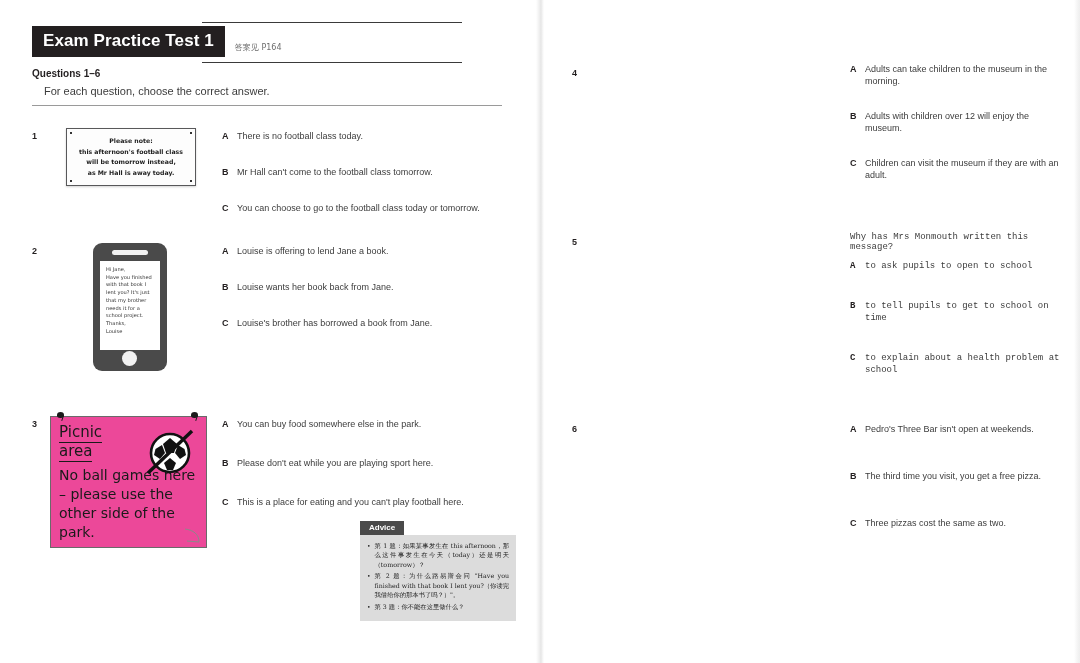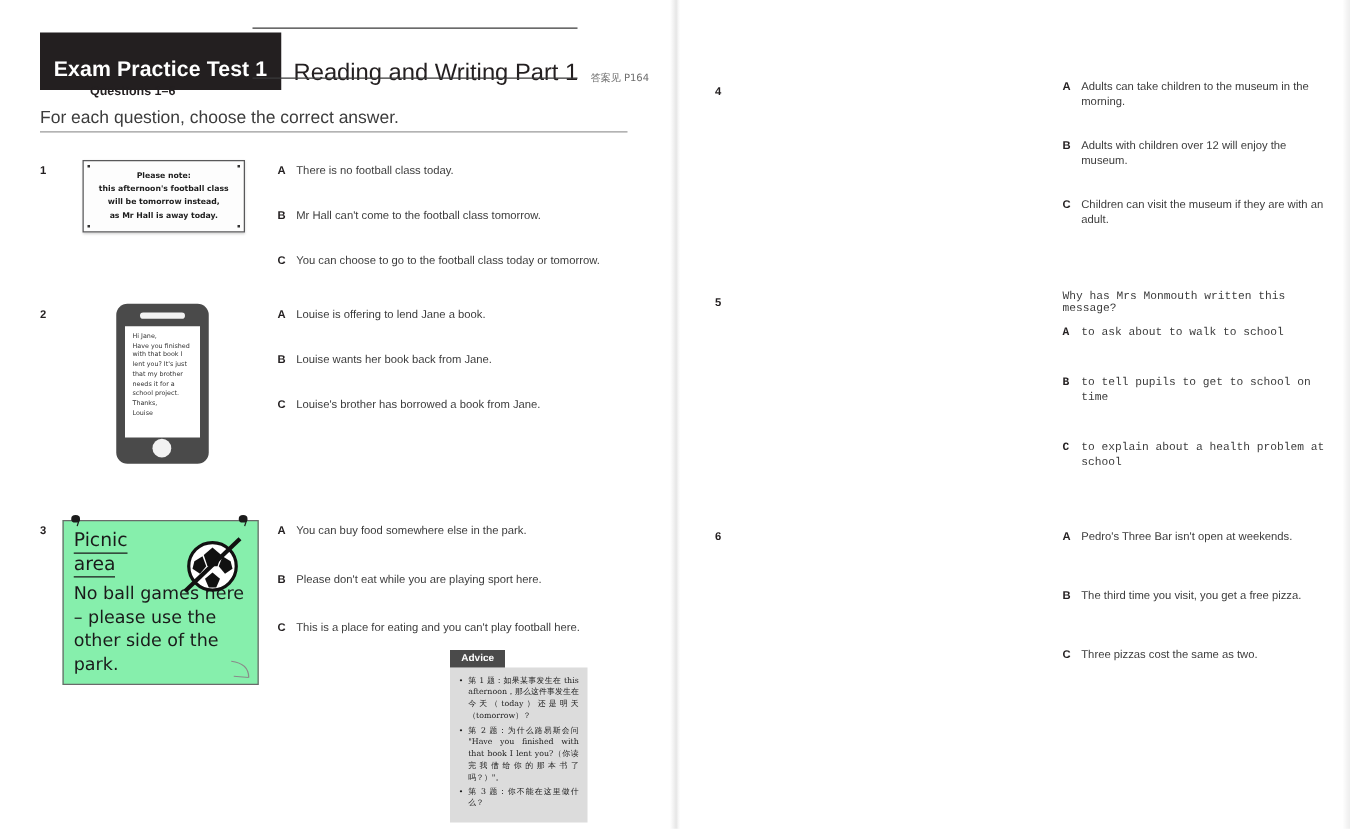--- a/index.html
+++ b/index.html
@@ -17,28 +17,28 @@
   .gutter{position:absolute;top:0;bottom:0;left:536px;width:9px;
           background:linear-gradient(to right,#ffffff 0%,#f2f2f2 30%,#e6e6e6 55%,#fafafa 80%,#ffffff 100%);}
   .edge-right{position:absolute;top:0;bottom:0;right:0;width:6px;
           background:linear-gradient(to right,#ffffff 0%,#f4f4f4 60%,#eeeeee 100%);}
 
   
   .header{position:absolute;left:32px;top:22px;width:470px;}
   .hdr-rule{height:1px;background:#3a3a3a;width:260px;margin-left:170px;}
   .hdr-row{display:flex;align-items:flex-end;gap:10px;margin-top:3px;}
   .tag{background:#231f20;color:#fff;font-size:17px;font-weight:700;
-       letter-spacing:.1px;padding:20px 11px 6px 11px;white-space:nowrap;}
+       letter-spacing:.1px;padding:5px 11px 6px 11px;white-space:nowrap;}
   .hdr-title{font-size:19px;font-weight:400;color:#231f20;white-space:nowrap;
        padding-bottom:2px;}
   .hdr-note{font-size:8px;color:#6d6d6d;padding-bottom:4px;white-space:nowrap;
        font-family:"DejaVu Sans", sans-serif;}
 
-  .q-title{position:absolute;left:32px;top:68px;font-size:10px;font-weight:700;margin-left:40px;}
-  .q-sub{position:absolute;left:32px;top:85px;font-size:14px;color:#3c3c3c;}
+  .q-title{position:absolute;left:32px;top:68px;font-size:10px;font-weight:700;}
+  .q-sub{position:absolute;left:44px;top:85px;font-size:11px;color:#3c3c3c;}
   .top-rule{position:absolute;left:32px;top:105px;width:470px;height:1px;background:#9a9a9a;}
 
   
   .qnum{position:absolute;font-size:9px;font-weight:700;color:#231f20;}
   .opts{position:absolute;}
   .opt{display:flex;gap:7px;font-size:9px;color:#3c3c3c;line-height:1.33;}
   .opt .ltr{font-weight:700;color:#231f20;width:8px;flex:none;}
   .stem{font-size:9px;color:#3c3c3c;margin-bottom:9px;}
 
   
@@ -55,51 +55,50 @@
   .phone-speaker{position:absolute;left:19px;top:7px;width:36px;height:5px;
      background:#f2f2f2;border-radius:3px;}
   .phone-screen{position:absolute;left:7px;top:18px;width:60px;height:89px;background:#fff;}
   .phone-msg{font-family:"DejaVu Sans", sans-serif;font-size:5.1px;line-height:1.52;
      color:#333;padding:5px 5px 0 6px;}
   .phone-home{position:absolute;left:29px;bottom:5px;width:15px;height:15px;
      background:#f2f2f2;border-radius:50%;}
 
   
   .picnic{position:absolute;left:50px;top:416px;width:157px;height:132px;
-     border:1px solid #6a6a6a;background:#86efac;box-sizing:border-box;}
+     border:1px solid #6a6a6a;background:#ec4899;box-sizing:border-box;}
   .picnic-title{font-family:"DejaVu Sans", sans-serif;font-size:15px;color:#1a1a1a;
      line-height:1.28;padding:6px 0 0 8px;}
   .picnic-title span{border-bottom:1.4px solid #1a1a1a;padding-bottom:1px;}
   .picnic-body{font-family:"DejaVu Sans", sans-serif;font-size:14px;color:#1a1a1a;
      line-height:1.36;padding:5px 6px 0 8px;}
   .tack{position:absolute;width:7px;height:9px;}
   .tack b{position:absolute;left:0;top:0;width:7px;height:6px;background:#1b1b1b;
      border-radius:50% 50% 45% 45%;}
   .tack i{position:absolute;left:5px;top:4px;width:1px;height:5px;background:#1b1b1b;
      transform:rotate(18deg);}
 
   
-  .advice{position:absolute;left:360px;top:516px;width:110px;}
+  .advice{position:absolute;left:360px;top:516px;width:156px;}
   .advice-tab{background:#4a4a4a;color:#fff;font-size:8px;padding:2px 9px 3px 9px;
      display:inline-block;font-weight:600;}
   .advice-body{background:#dcdcdc;padding:6px 7px 8px 7px;}
   .advice-item{display:flex;gap:4px;font-size:6.3px;line-height:1.5;color:#1c1c1c;
      font-family:"DejaVu Serif", serif;margin-bottom:2px;text-align:justify;}
   .advice-item .dot{flex:none;font-size:6px;line-height:1.6;}
 </style>
 </head>
 <body>
 
 <div class="page page-left">
 
   <div class="header">
     <div class="hdr-rule"></div>
     <div class="hdr-row">
       <div class="tag">Exam Practice  Test 1</div>
-      <div class="hdr-title">Reading and Writing Part 1</div>
       <div class="hdr-note">答案见 P164</div>
     </div>
   </div>
   <div style="position:absolute;left:202px;top:62px;width:260px;height:1px;background:#3a3a3a;"></div>
 
   <div class="q-title">Questions 1–6</div>
   <div class="q-sub">For each question, choose the correct answer.</div>
   <div class="top-rule"></div>
 
   <div class="qnum" style="left:32px;top:131px;">1</div>
@@ -243,21 +242,21 @@
       <span>Children can visit the museum if they are with an adult.</span>
     </div>
   </div>
 
   <div class="qnum" style="left:28px;top:237px;">5</div>
 
   <div class="opts" style="left:306px;top:232px;width:215px;font-family:Liberation Mono, monospace;">
     <div class="stem">Why has Mrs Monmouth written this message?</div>
     <div class="opt" style="margin-bottom:28px;">
       <span class="ltr">A</span>
-      <span>to ask about to walk to school</span>
+      <span>to ask pupils to open to school</span>
     </div>
     <div class="opt" style="margin-bottom:28px;">
       <span class="ltr">B</span>
       <span>to tell pupils to get to school on time</span>
     </div>
     <div class="opt">
       <span class="ltr">C</span>
       <span>to explain about a health problem at school</span>
     </div>
   </div>

